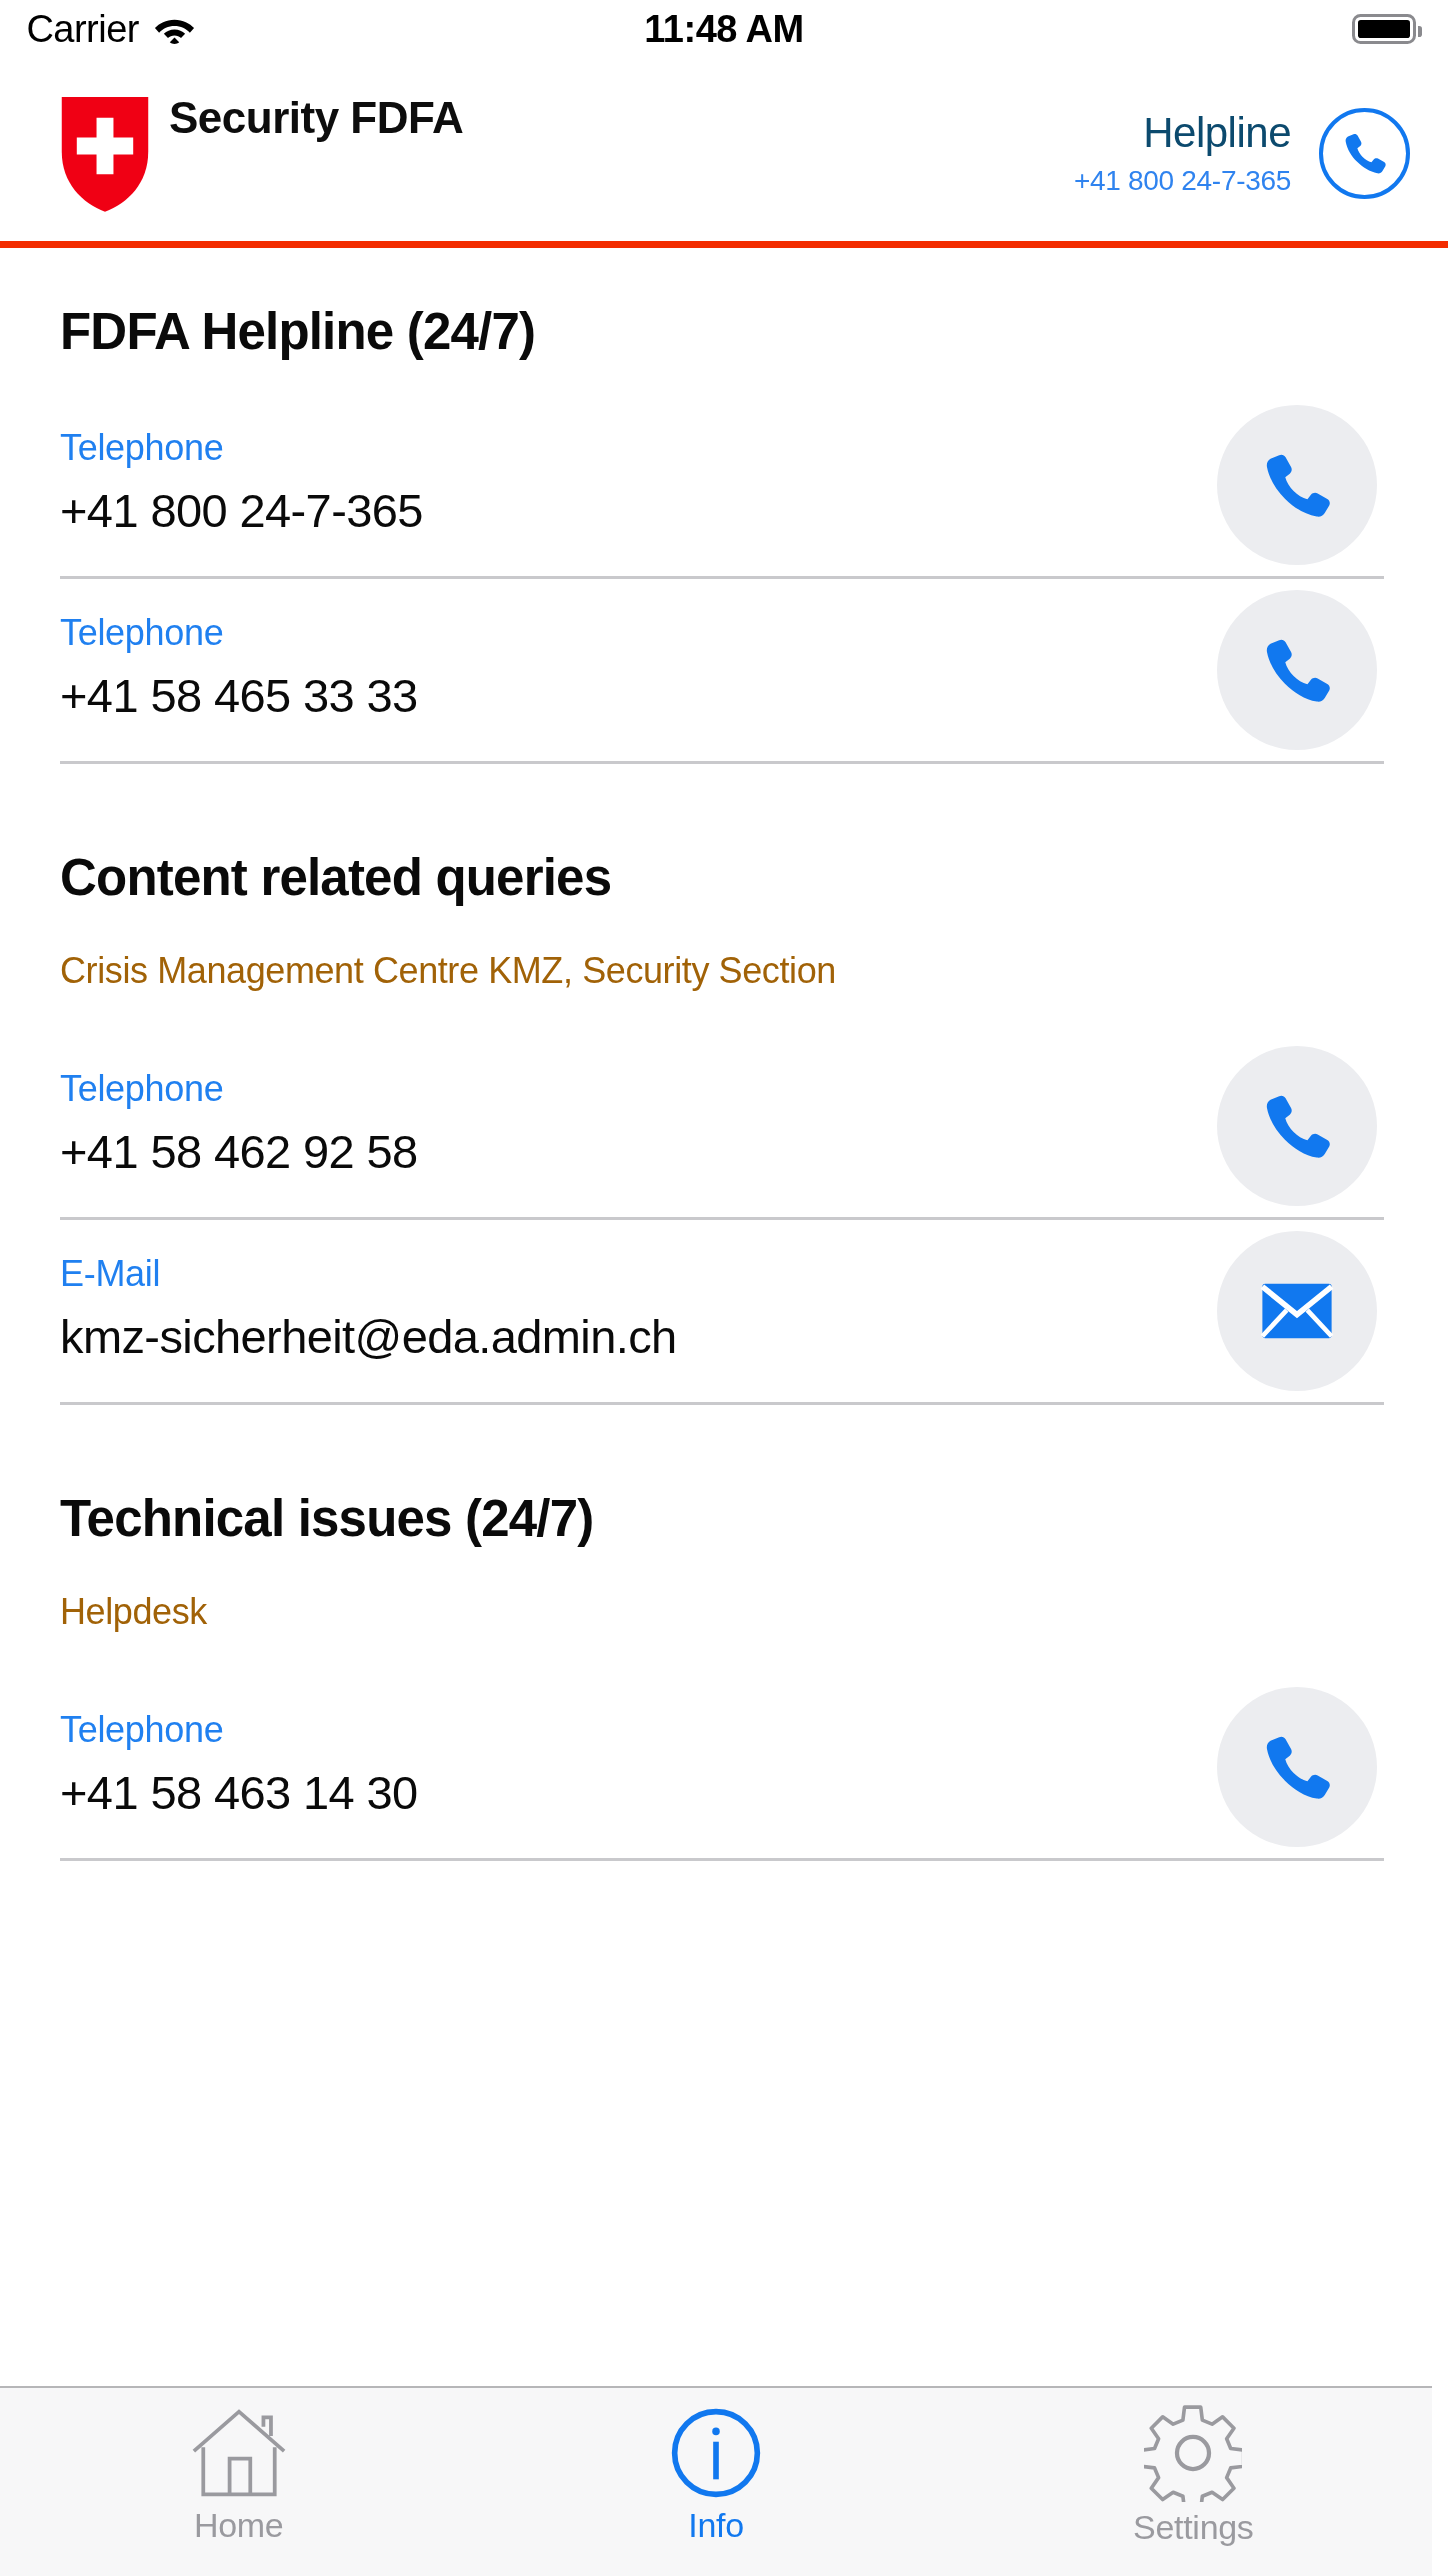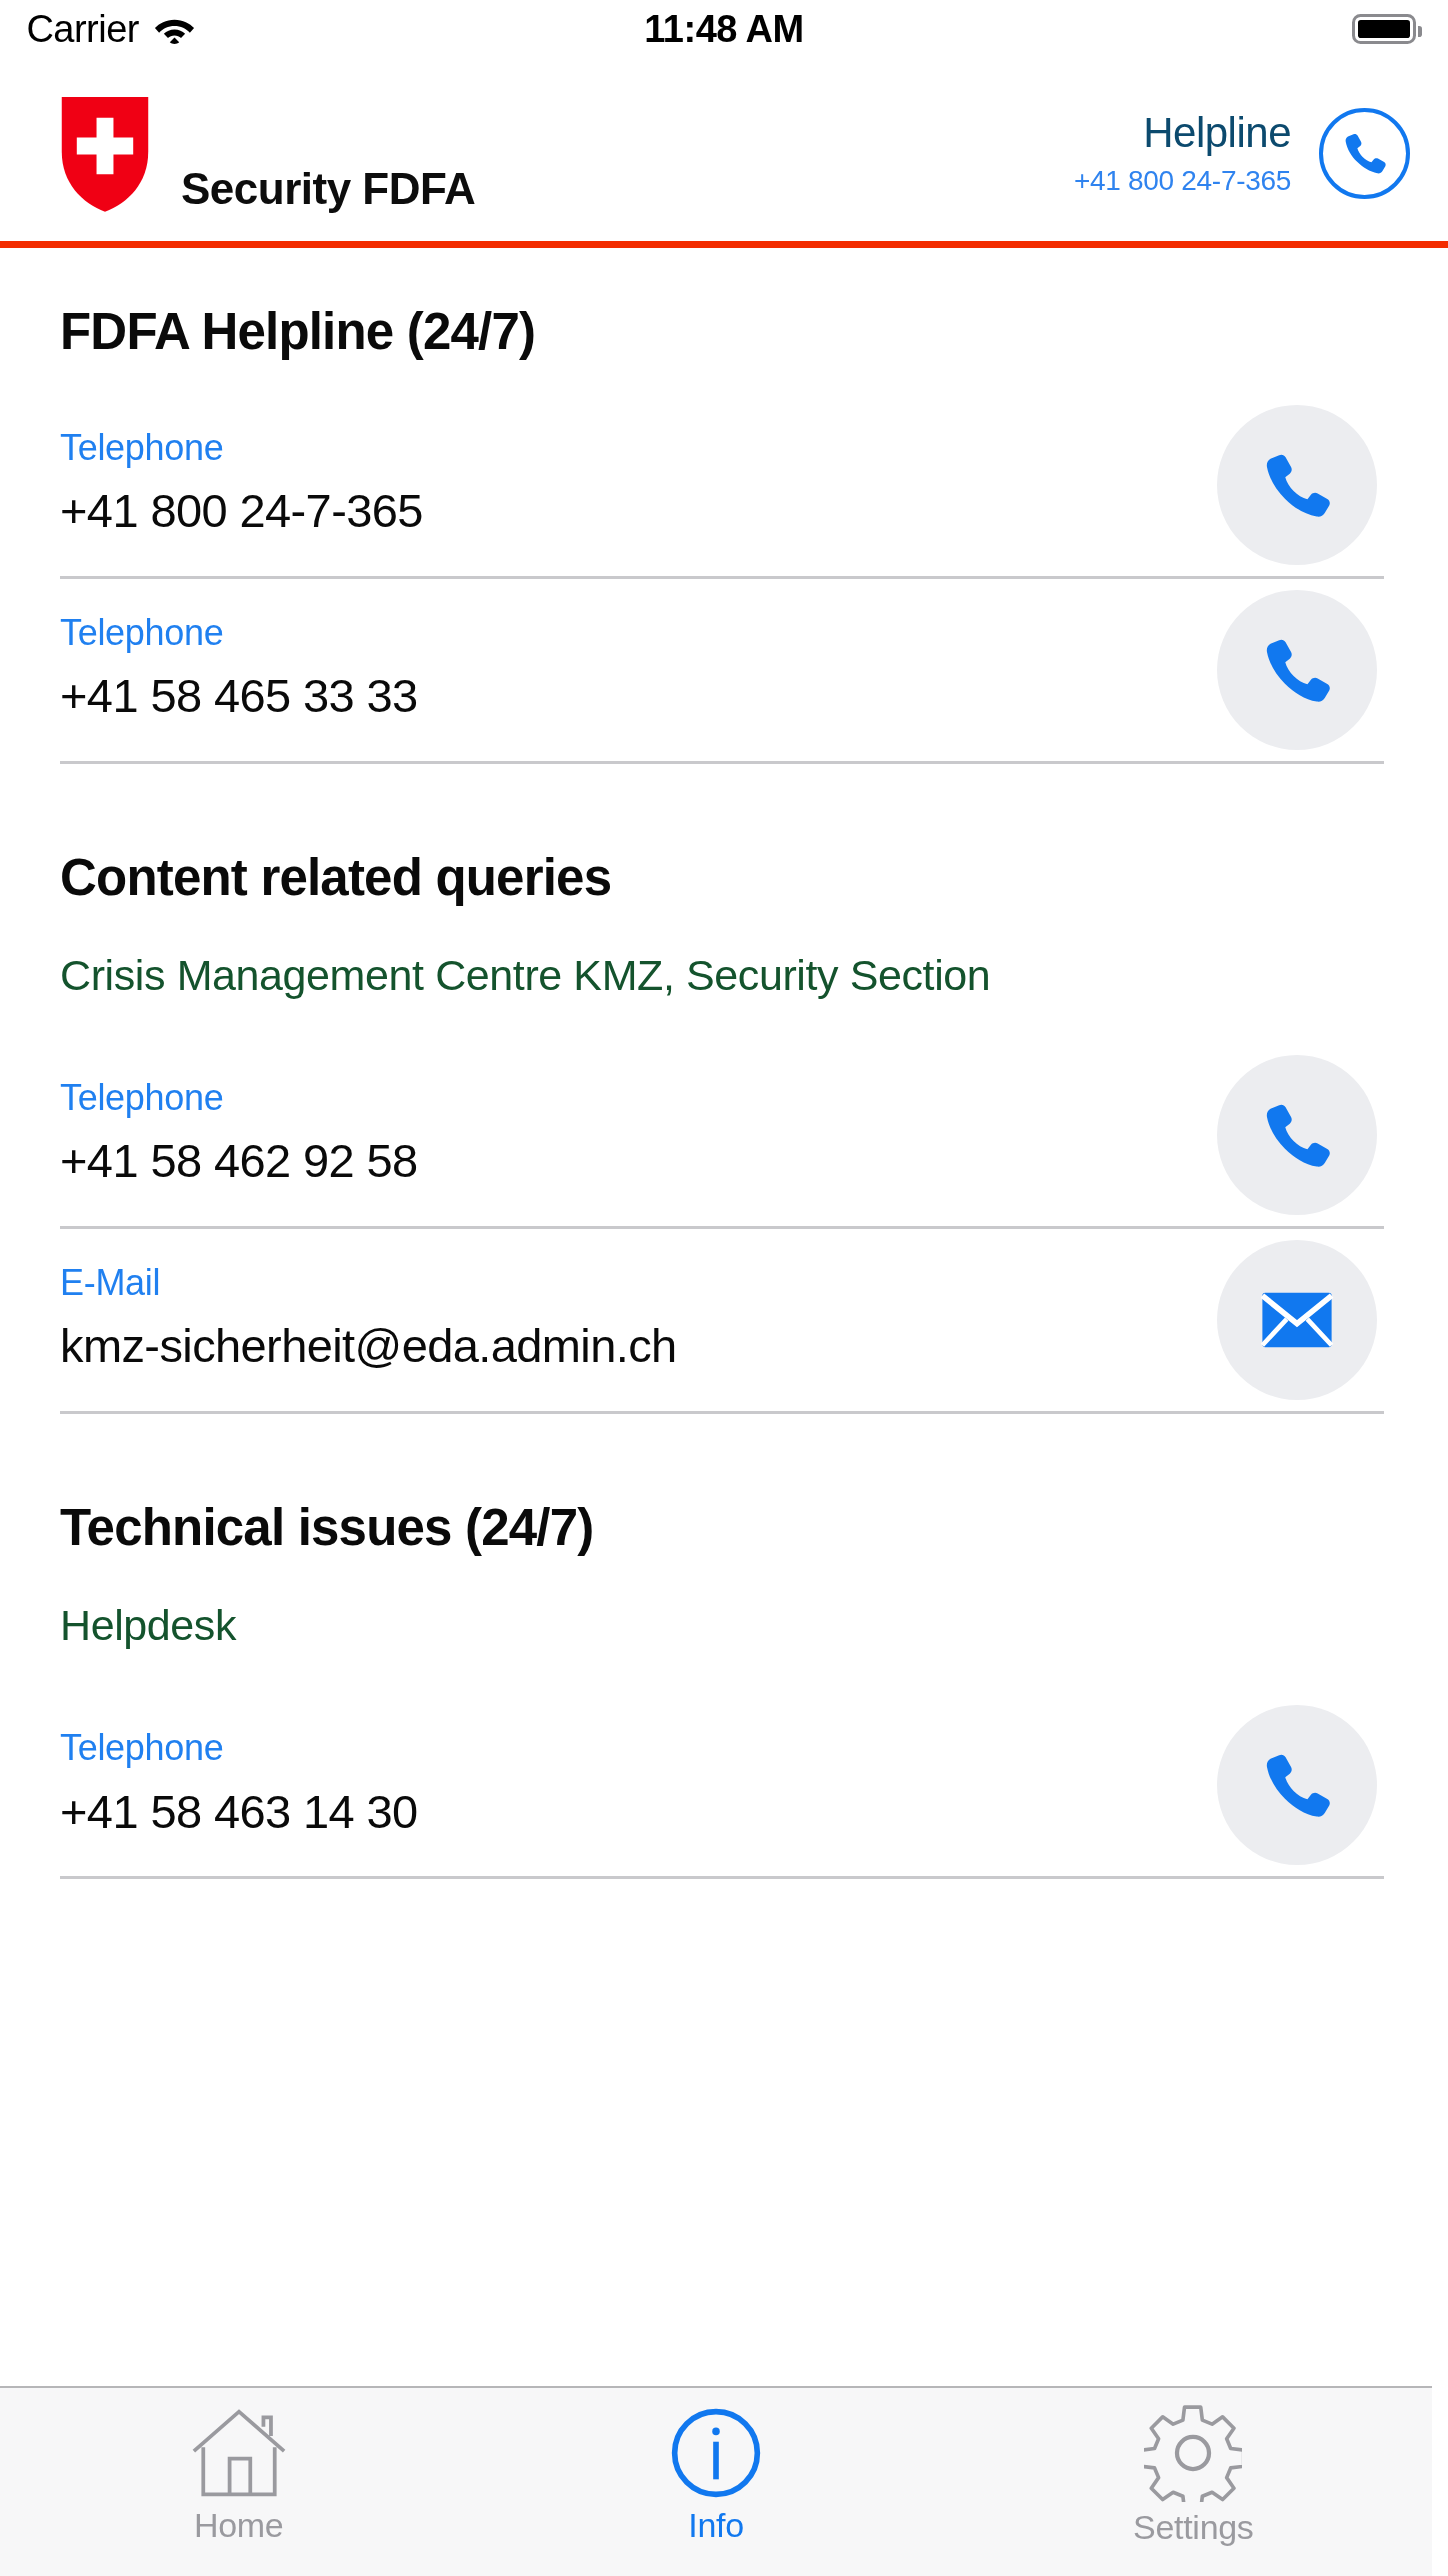--- a/index.html
+++ b/index.html
@@ -54,21 +54,21 @@
 
   
   .app-header {
     height: 190px;
     display: flex;
     align-items: center;
     padding: 0 38px 0 58px;
     background: #fff;
     position: relative;
   }
-  .brand { display: flex; align-items: flex-end; gap: 29px; }
+  .brand { display: flex; align-items: flex-start; gap: 17px; }
   .shield { width: 94px; height: 121px; flex: none; display:block; }
   .brand-title {
     font-size: 44px;
     font-weight: bold;
     color: #0d0d0d;
     letter-spacing: -0.5px;
     white-space: nowrap;
   }
   .header-right {
     margin-left: auto;
@@ -111,22 +111,22 @@
     overflow: hidden;
   }
   .section-title {
     font-size: 51px;
     font-weight: bold;
     color: #0a0a0a;
     letter-spacing: -0.8px;
     line-height: 1.2;
   }
   .section-sub {
-    font-size: 43px;
-    color: #14532d;
+    font-size: 36px;
+    color: #a16207;
     line-height: 1.30;
     letter-spacing: -0.4px;
   }
 
   .contact-row {
     display: flex;
     align-items: center;
     border-bottom: 3.8px solid #c9c9cc;
     min-height: 185px;
     padding-right: 7.5px;

